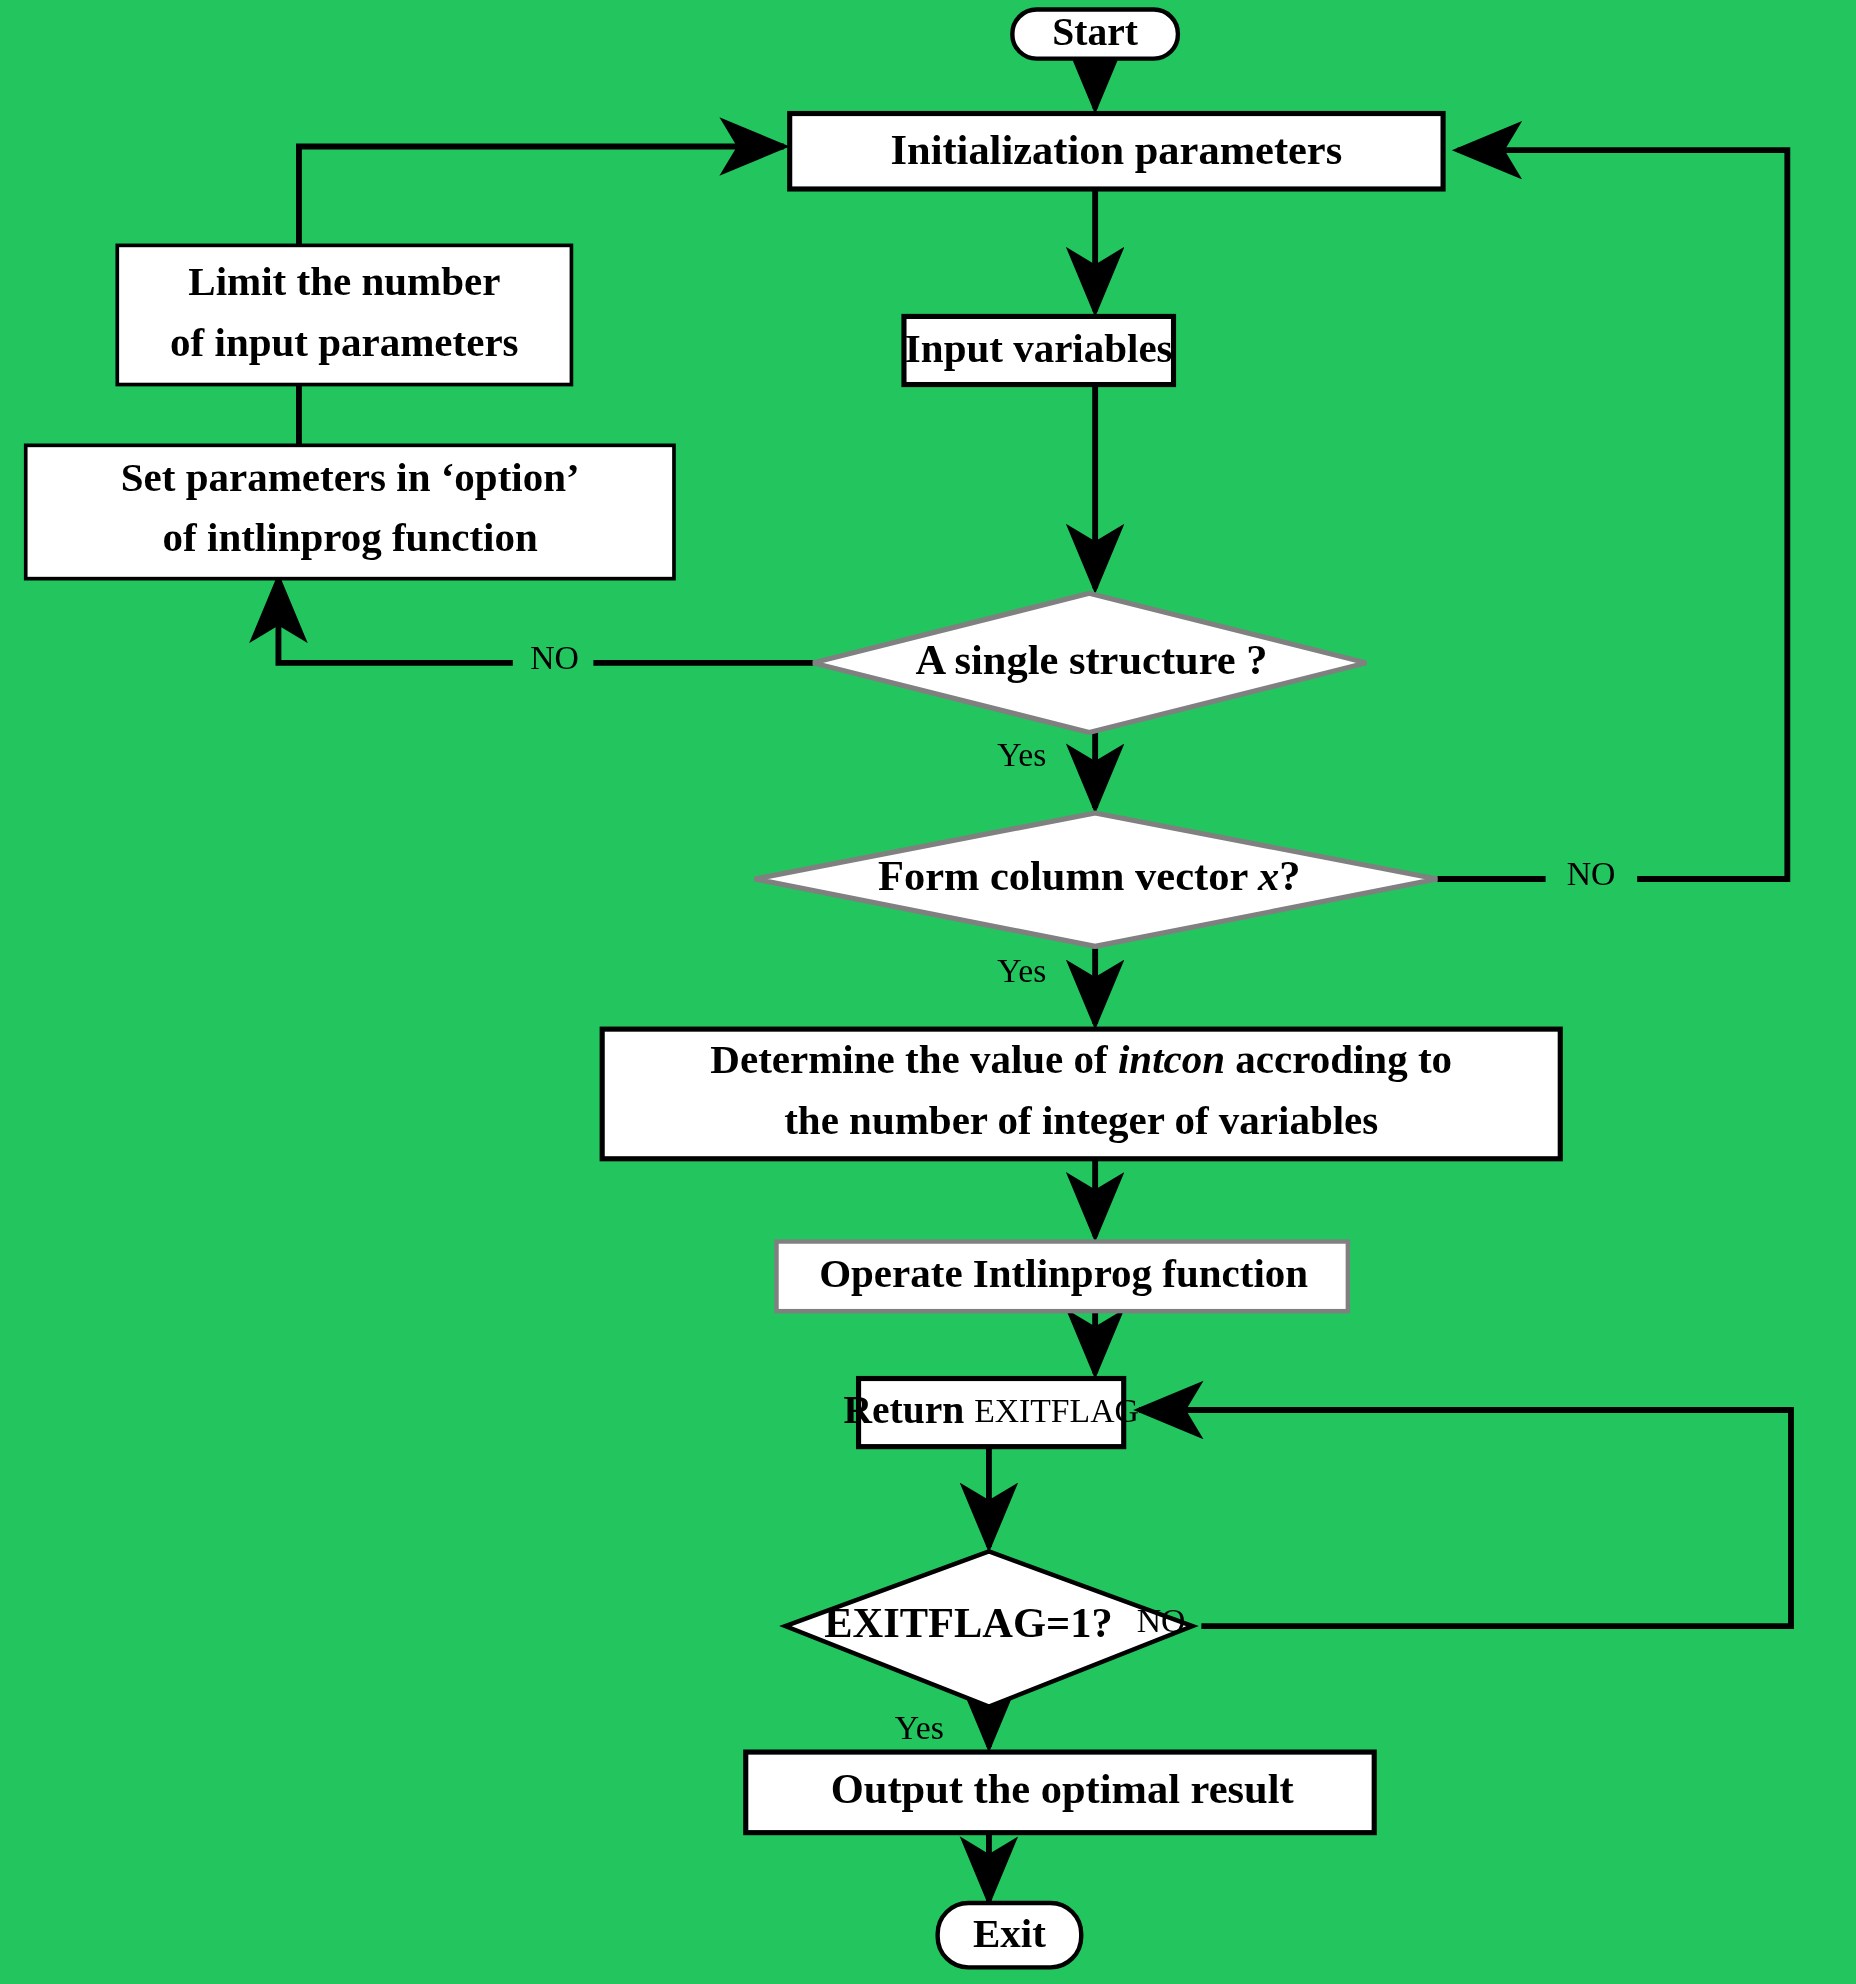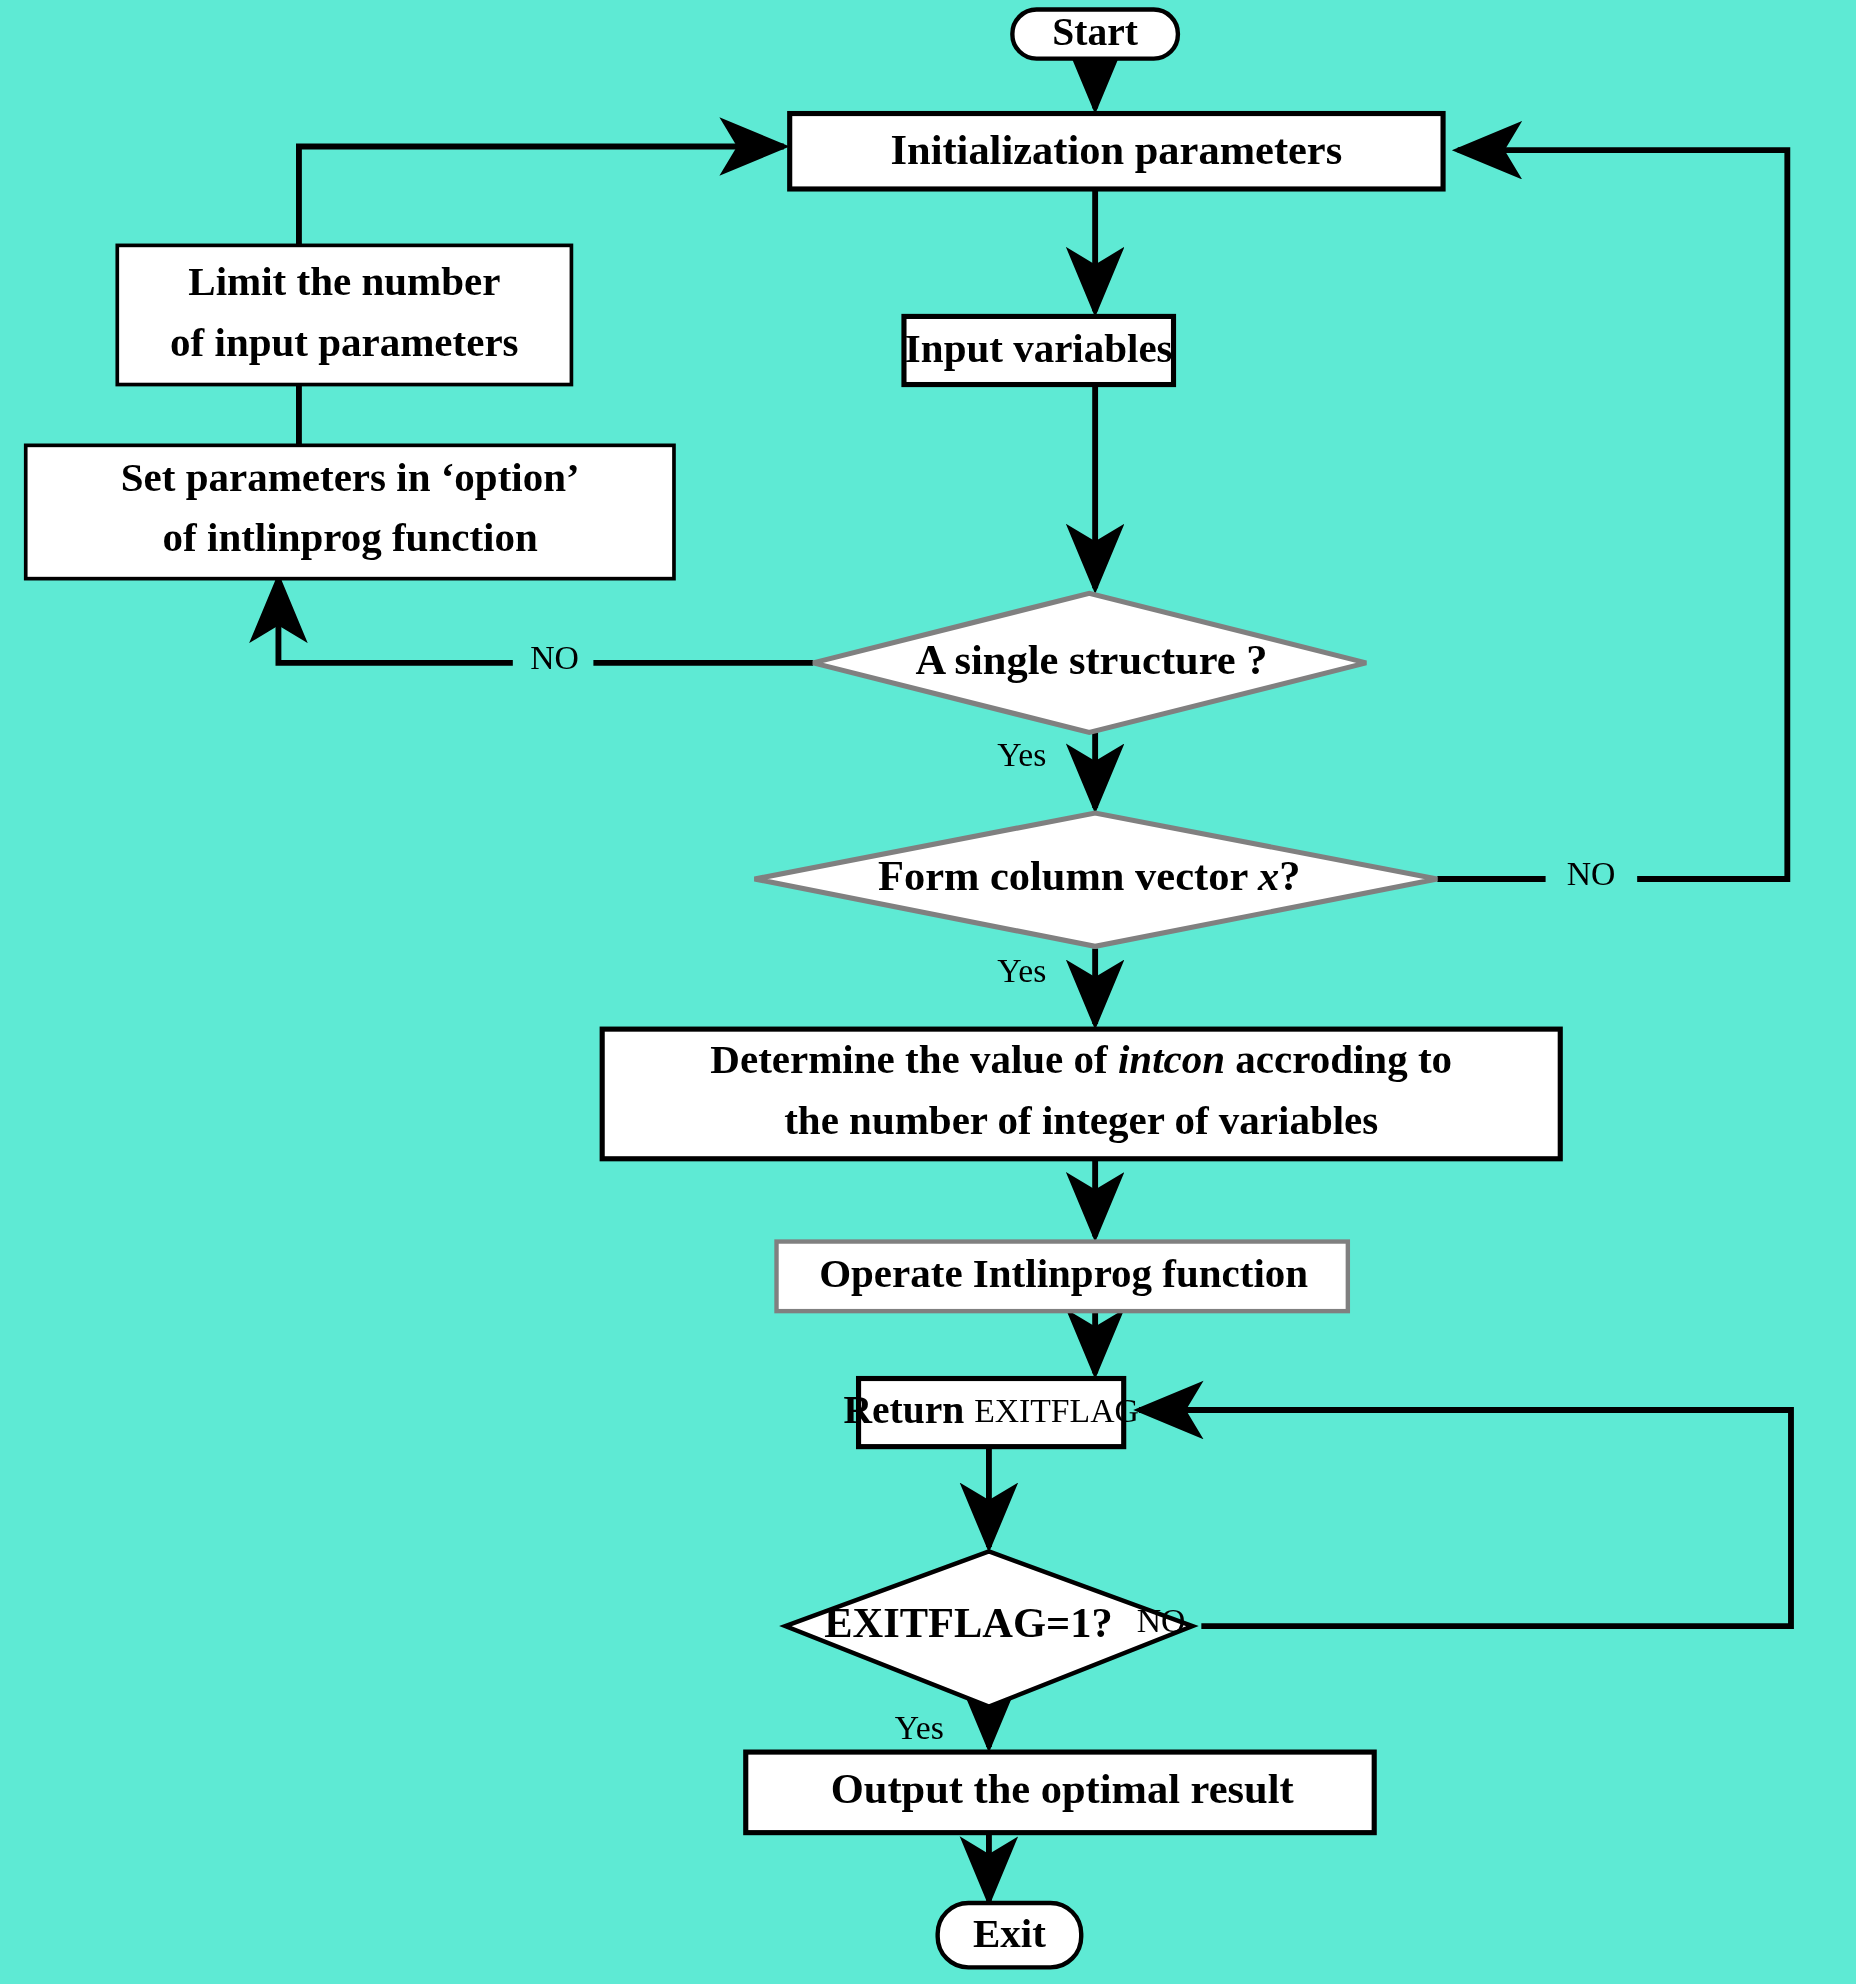--- a/index.html
+++ b/index.html
@@ -5,21 +5,21 @@
 <style>
   html, body {
     margin: 0;
     padding: 0;
     background: #ffffff;
   }
   #flow-root {
     position: relative;
     width: 1857px;
     height: 1985px;
-    background: #5eead4;
+    background: #22c55e;
     font-family: "Liberation Serif", "DejaVu Serif", serif;
   }
   svg#flow-svg {
     position: absolute;
     left: 0;
     top: 0;
     width: 1857px;
     height: 1985px;
     display: block;
   }

